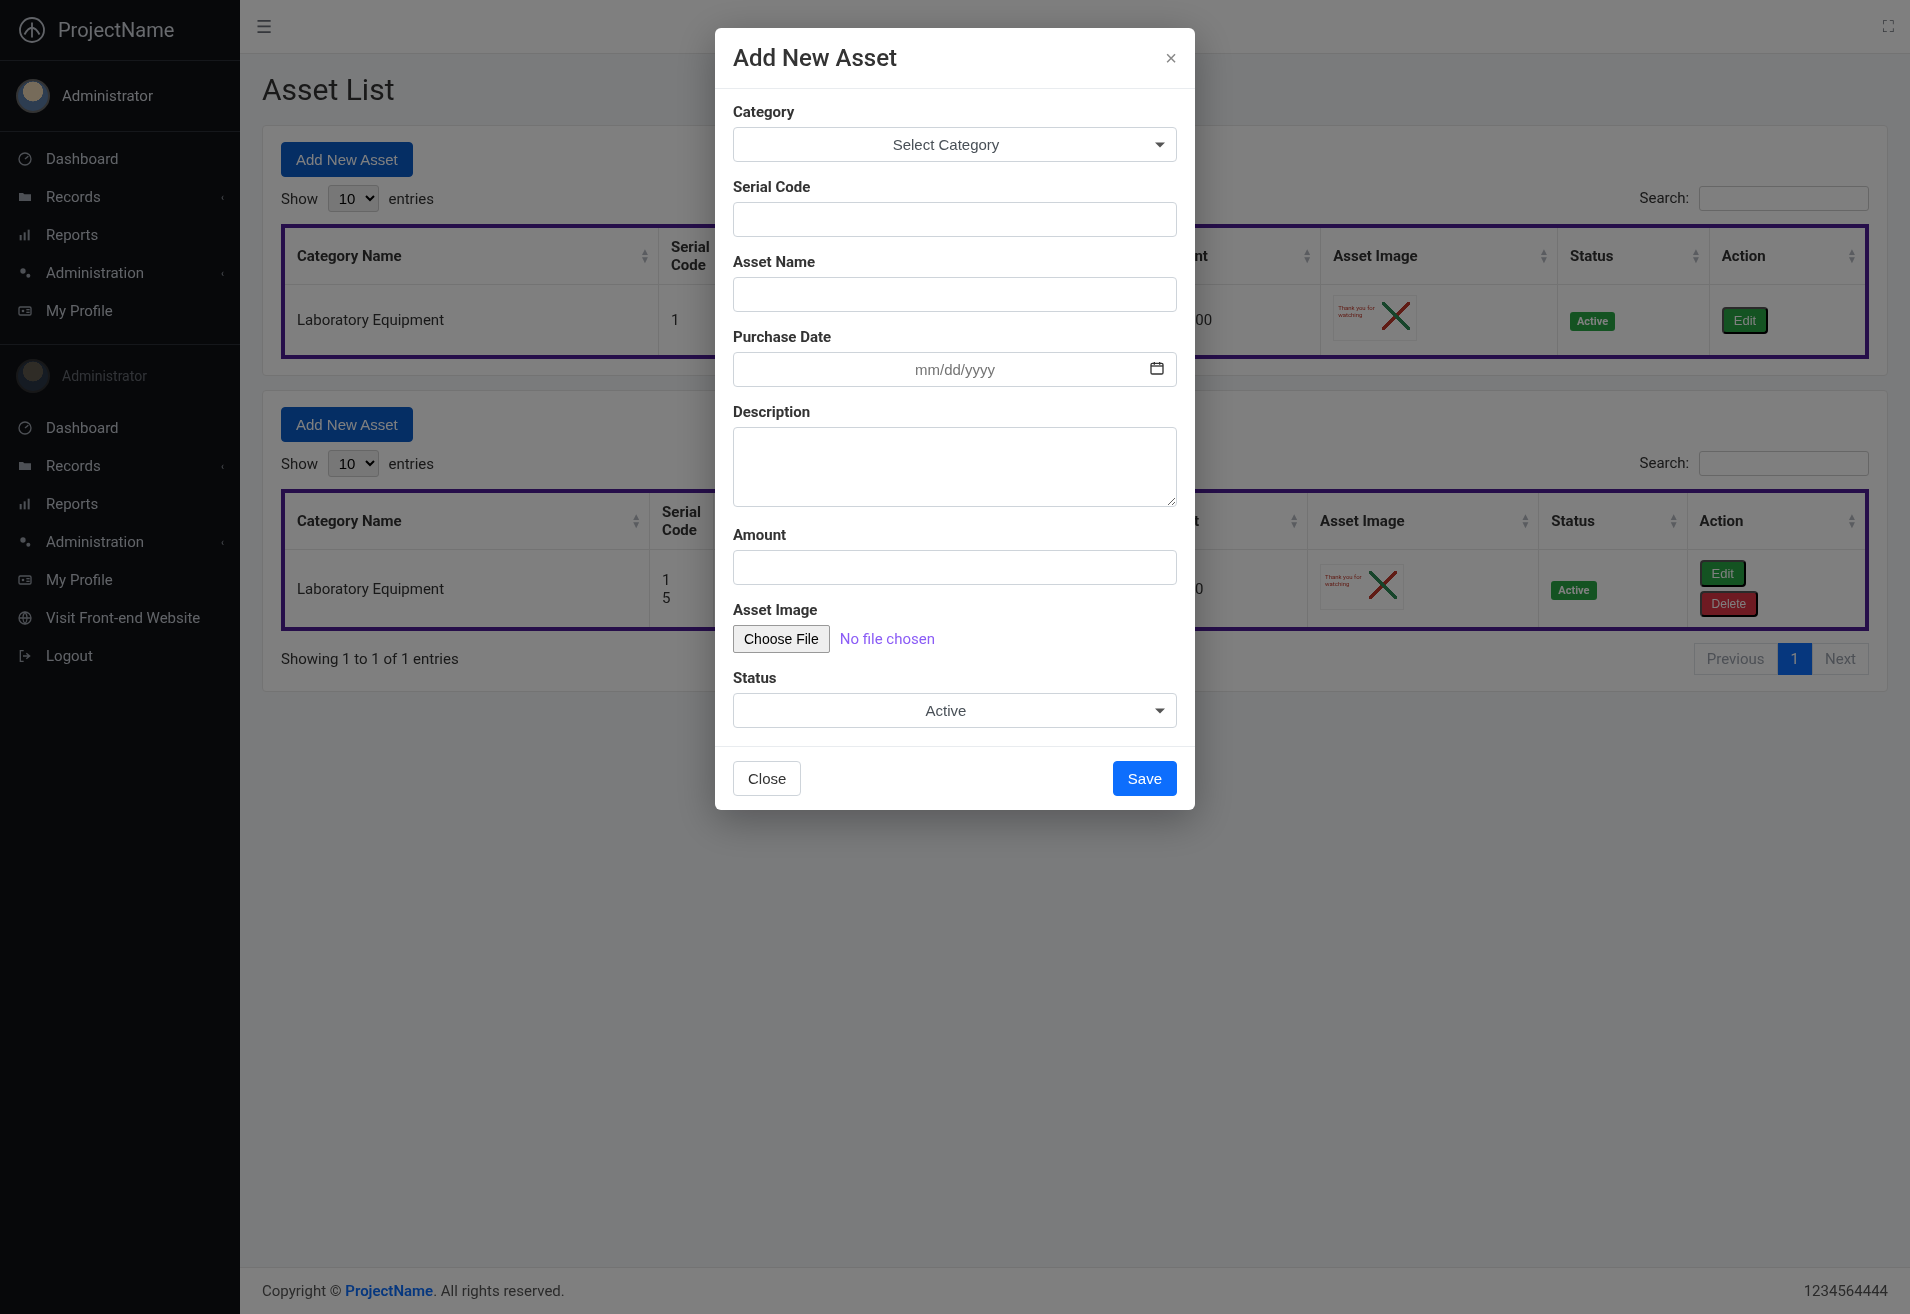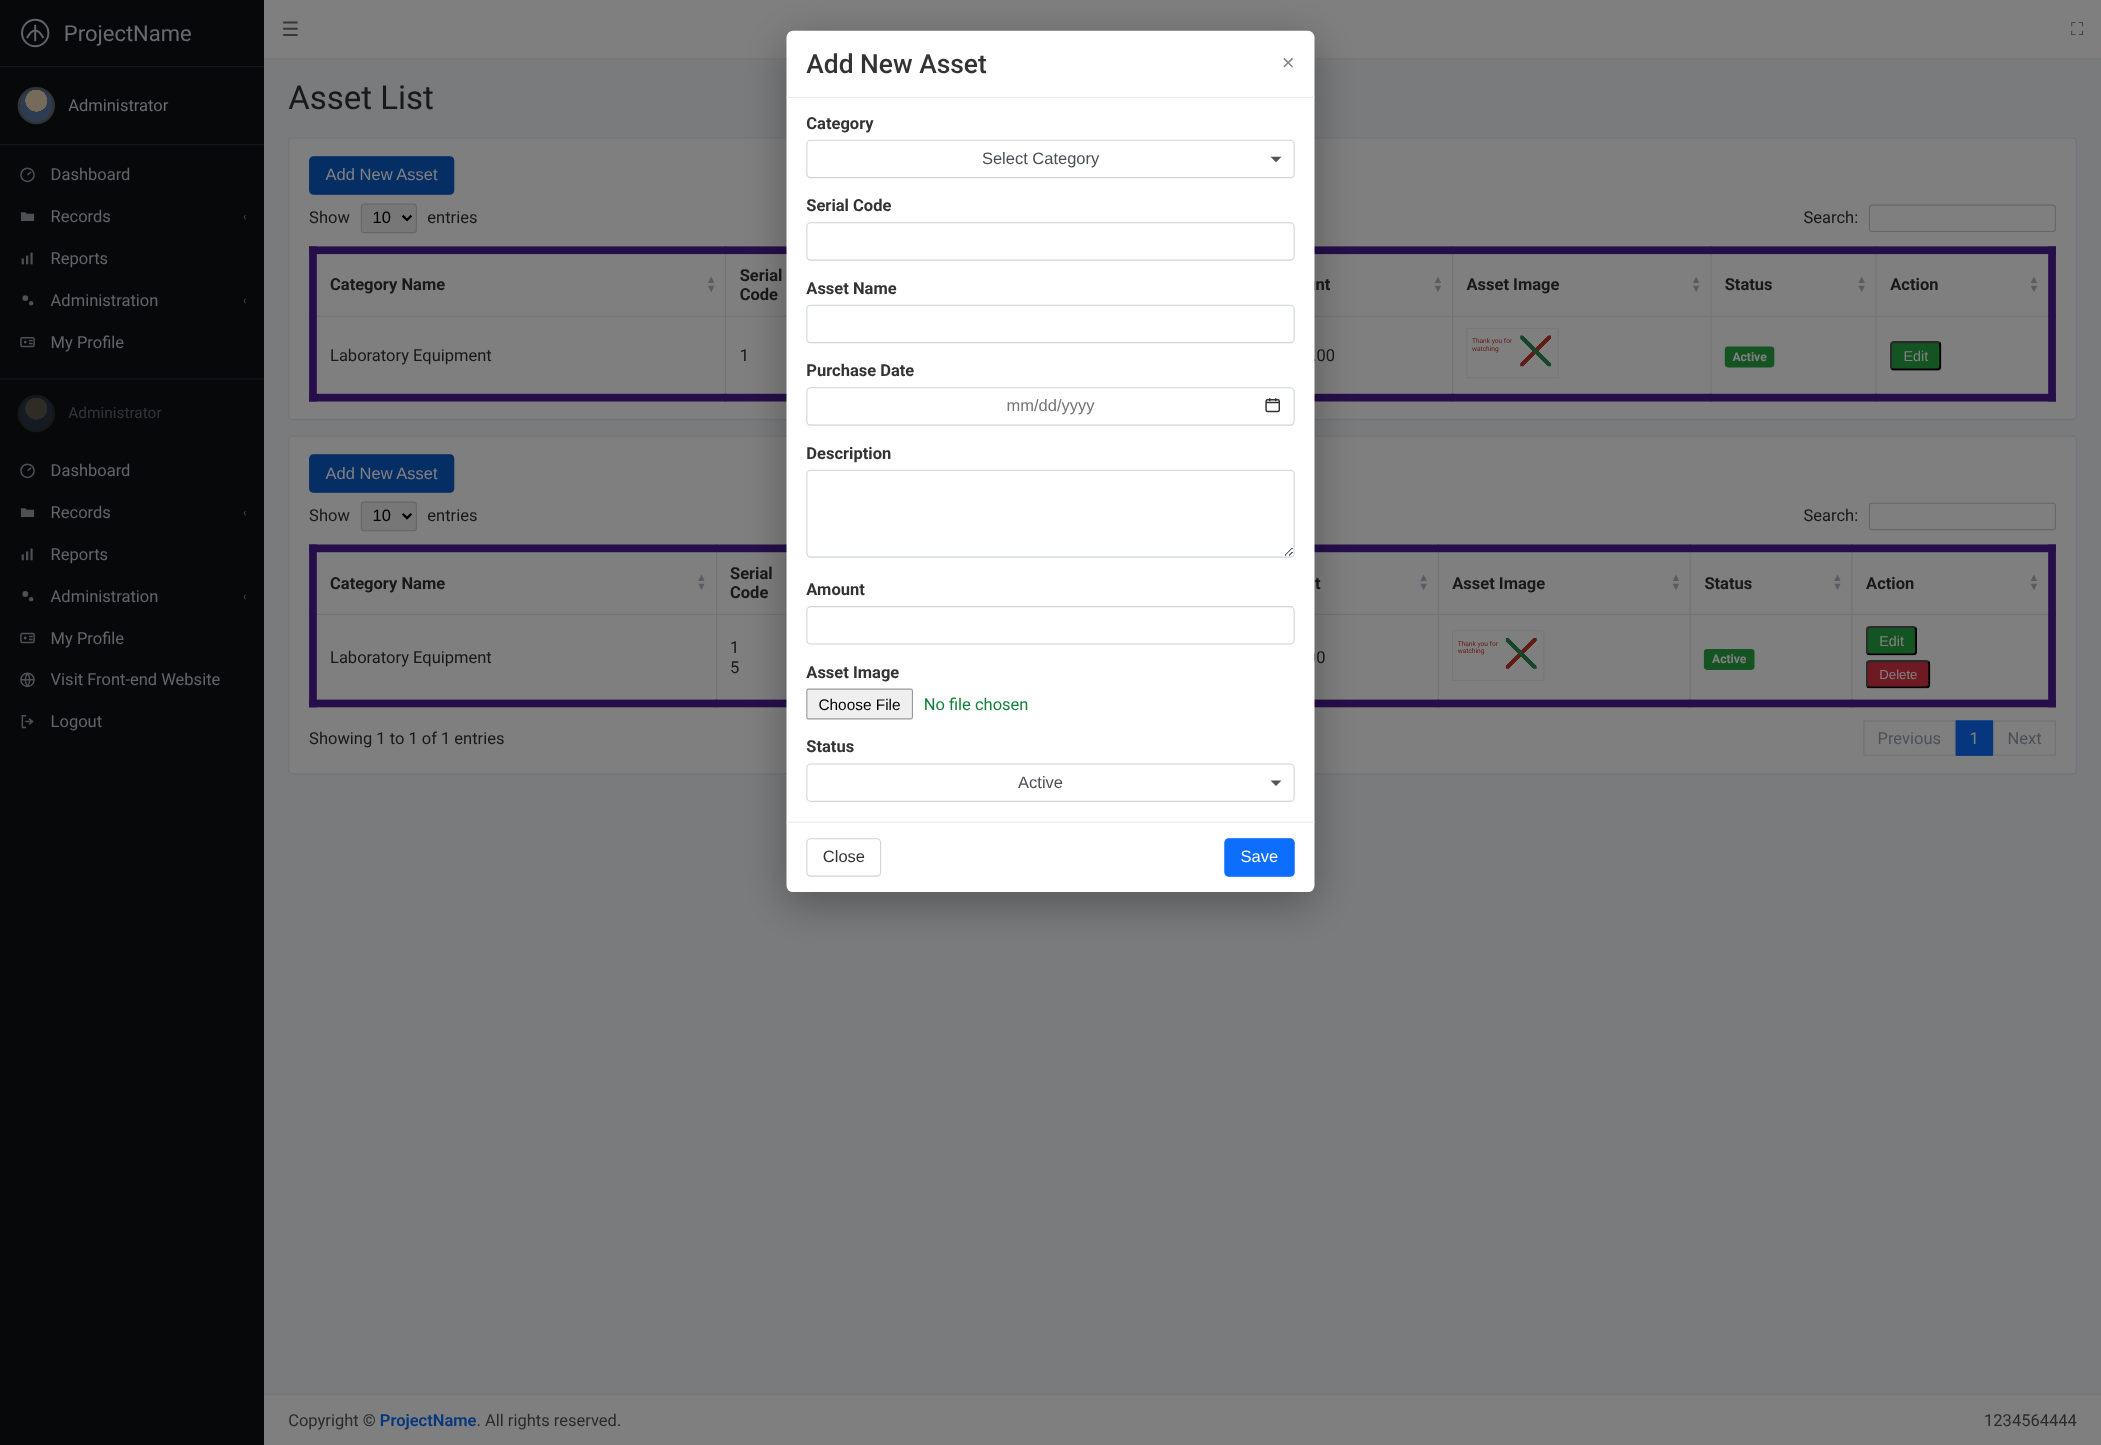--- a/index.html
+++ b/index.html
@@ -131,21 +131,21 @@
   .btn-primary { background: #0d6efd; border-color: #0d6efd; color: #fff; }
   .btn-primary-dark { background: #0b5cc9; border-color: #0b5cc9; color: #fff; }
   .btn-success-pill { background: #28a745; color: #fff; border-radius: 4px; padding: 4px 10px; font-size: 13px; }
   .btn-danger-pill { background: #dc3545; color: #fff; border-radius: 4px; padding: 4px 10px; font-size: 12px; }
   .badge-active { background: #28a745; color: #fff; font-size: 11px; font-weight: 700; padding: 3px 7px; border-radius: 3px; }
 
   .dt-topbar { display: flex; justify-content: space-between; align-items: center; margin: 8px 0 12px; font-size: 15px; color:#333; }
   .dt-select { padding: 3px 6px; font-size: 15px; border: 1px solid #ccc; border-radius: 3px; margin: 0 6px; }
   .dt-search-input { border: 1px solid #ccc; border-radius: 3px; padding: 4px 8px; margin-left: 6px; width: 170px; }
 
-  table.data-table { width: 100%; border-collapse: collapse; border: 7px solid #4c1d95; }
+  table.data-table { width: 100%; border-collapse: collapse; border: 4px solid #4c1d95; }
   table.data-table th, table.data-table td { border: 1px solid #e6e6e6; padding: 10px 12px; text-align: left; font-size: 15px; vertical-align: middle; }
   table.data-table th { position: relative; font-weight: 700; }
   .sort-icons { position: absolute; right: 8px; top: 50%; transform: translateY(-50%); font-size: 10px; color: #b5b9c0; line-height: 8px; }
   .row-thumb {
     width: 84px; height: 46px;
     background: #fff;
     border: 1px solid #eee;
     position: relative;
     display: inline-block;
   }
@@ -237,21 +237,21 @@
   .date-wrap { position: relative; }
   .date-wrap .cal-icon {
     position: absolute; right: 12px; top: 50%; transform: translateY(-50%);
     font-size: 15px; color: #555; pointer-events: none;
   }
   .file-row { display: flex; align-items: center; gap: 10px; }
   .file-btn {
     border: 1px solid #999; background: #efefef;
     padding: 5px 10px; font-size: 14px; border-radius: 2px; cursor: pointer;
   }
-  .file-text { font-size: 15px; color: #15803d; }
+  .file-text { font-size: 15px; color: #8b5cf6; }
 
   .modal-footer {
     display: flex; justify-content: space-between; align-items: center;
     padding: 14px 18px;
     border-top: 1px solid #e9ecef;
   }
   .btn-secondary-outline {
     background: #fff; border: 1px solid #ced4da; color: #333;
   }
 </style>

